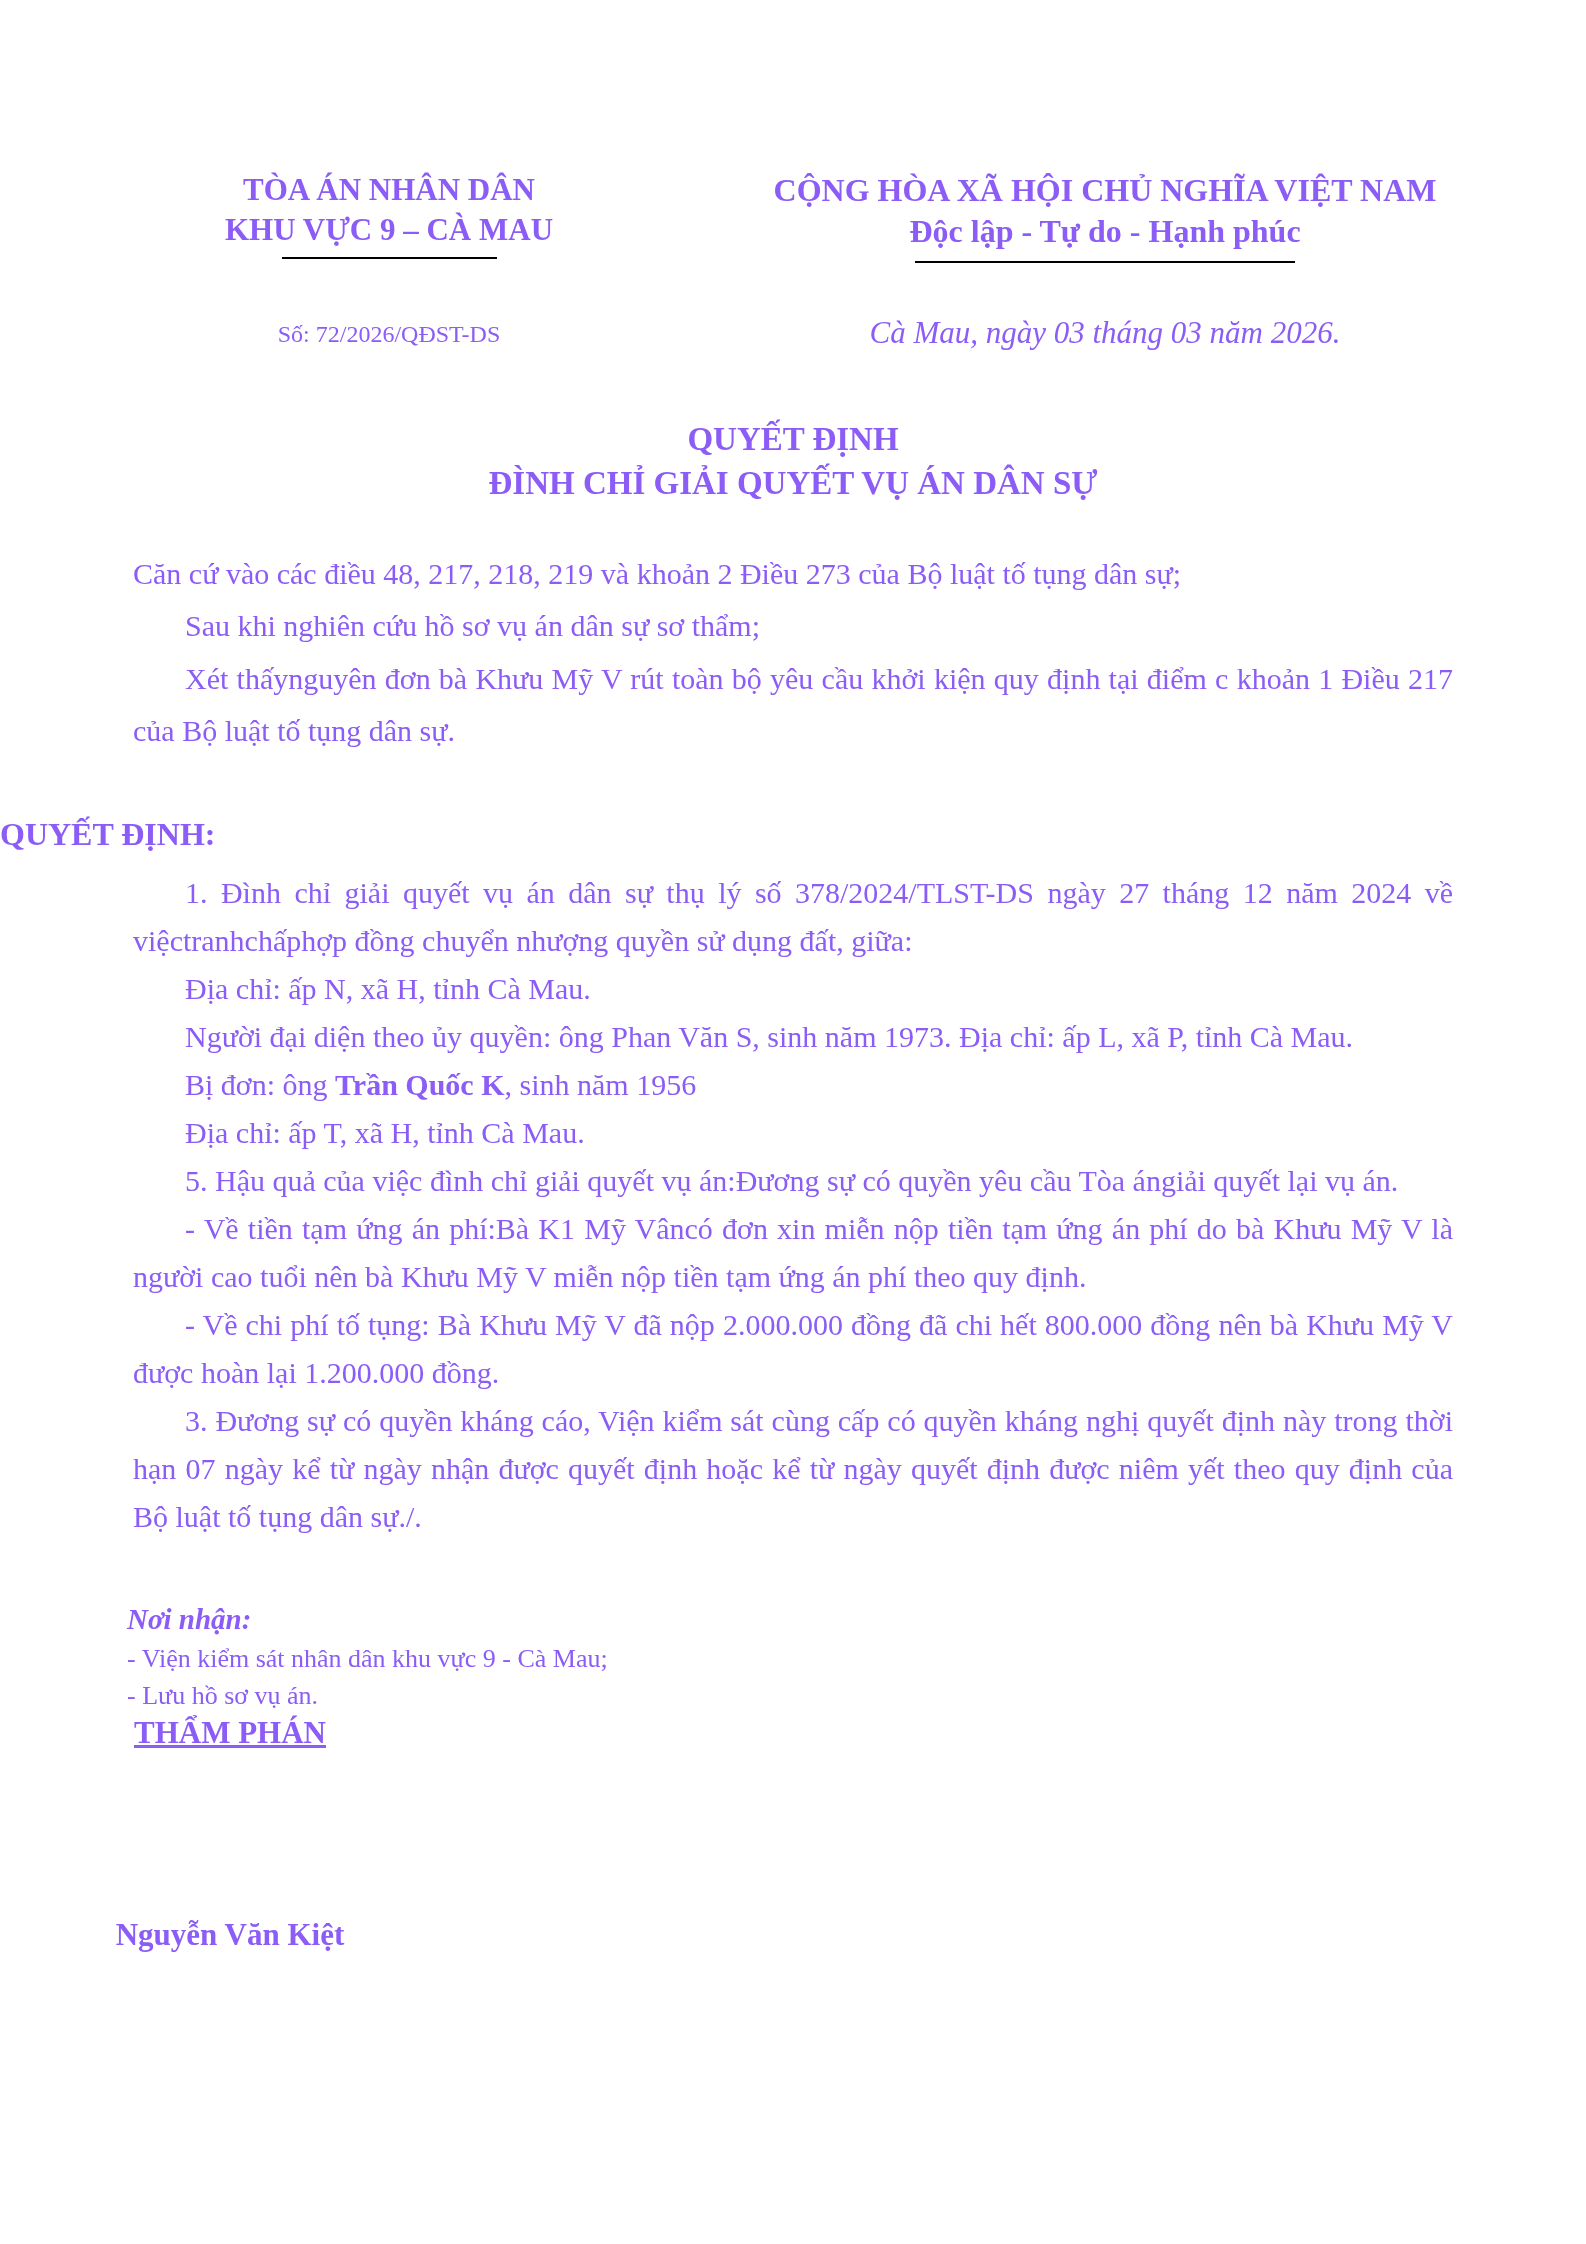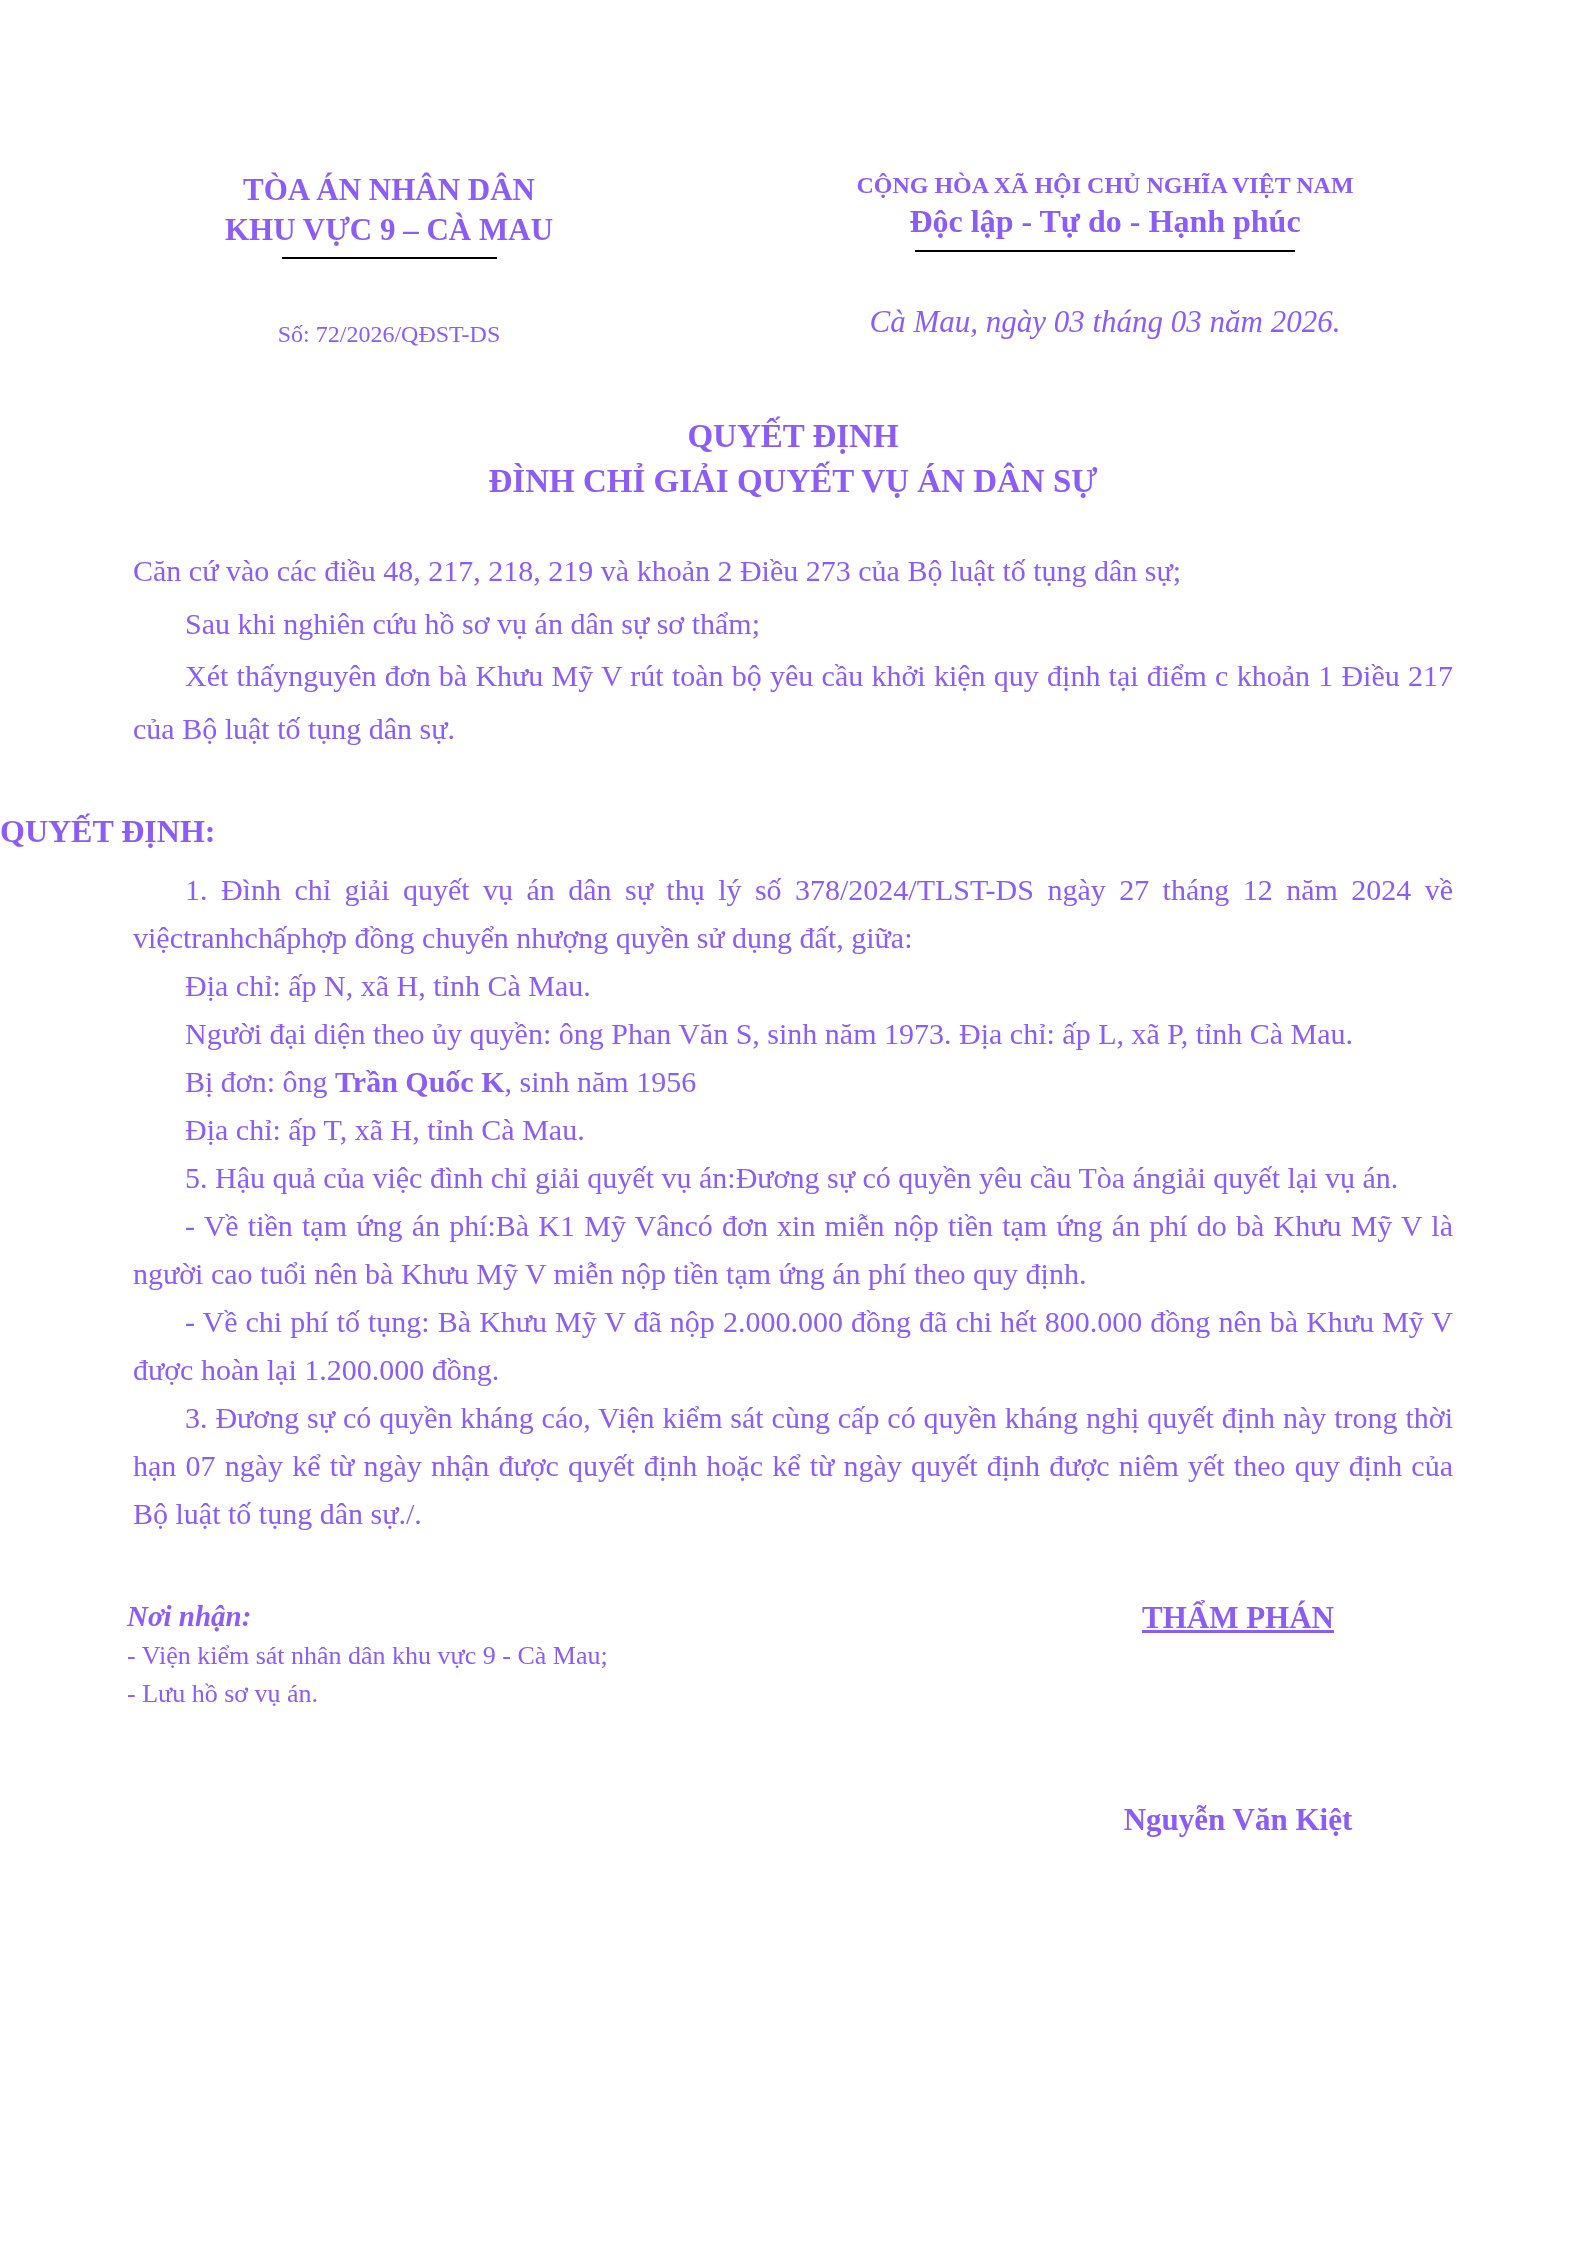--- a/index.html
+++ b/index.html
@@ -14,21 +14,21 @@
     overflow: hidden;
     box-sizing: border-box;
     margin-top: 24px;
   }
 
   
   .header { display: flex; padding-top: 146px; }
   .header-left  { margin-left: 133px; width: 512px; text-align: center; }
   .header-right { margin-left: 80px;  width: 760px; text-align: center; }
   .org-line  { font-weight: bold; font-size: 31px; line-height: 1.28; }
-  .nation    { font-weight: bold; font-size: 24px; line-height: 1.28; }
+  .nation    { font-weight: bold; font-size: 32px; line-height: 1.28; }
   .motto     { font-weight: bold; font-size: 32px; line-height: 1.30; }
   .rule      { border-bottom: 2px solid #000; margin: 8px auto 0 auto; }
   .rule-left  { width: 215px; }
   .rule-right { width: 380px; }
   .doc-number { margin-top: 62px; font-size: 24px; }
   .date-line  { margin-top: 52px; font-style: italic; font-size: 31px; }
 
   
   .title-block { margin-top: 66px; text-align: center; font-weight: bold;
                  font-size: 33px; line-height: 1.35; }
@@ -42,21 +42,21 @@
                      font-weight: bold; font-size: 32px; }
 
   
   .body-text { margin: 16px 133px 0 133px; text-align: justify; line-height: 1.60; }
   .body-text p { margin: 0; }
 
   .indent { text-indent: 52px; }
   .b { font-weight: bold; }
 
   
-  .footer { margin-top: 62px; display: flex; }
+  .footer { margin-top: 62px; display: flex; flex-direction: column; }
   .footer-left { margin-left: 127px; flex: 1; }
   .recipients-label { font-weight: bold; font-style: italic; font-size: 29px; }
   .recipients { margin-top: 4px; }
   .recipients div { font-size: 26px; line-height: 1.45; }
   .footer-right { width: 460px; margin-right: 118px; text-align: center; }
   .judge-title { font-weight: bold; font-size: 31px; text-decoration: underline; }
   .judge-name  { font-weight: bold; font-size: 31px; margin-top: 166px; }
 </style>
 </head>
 <body>

